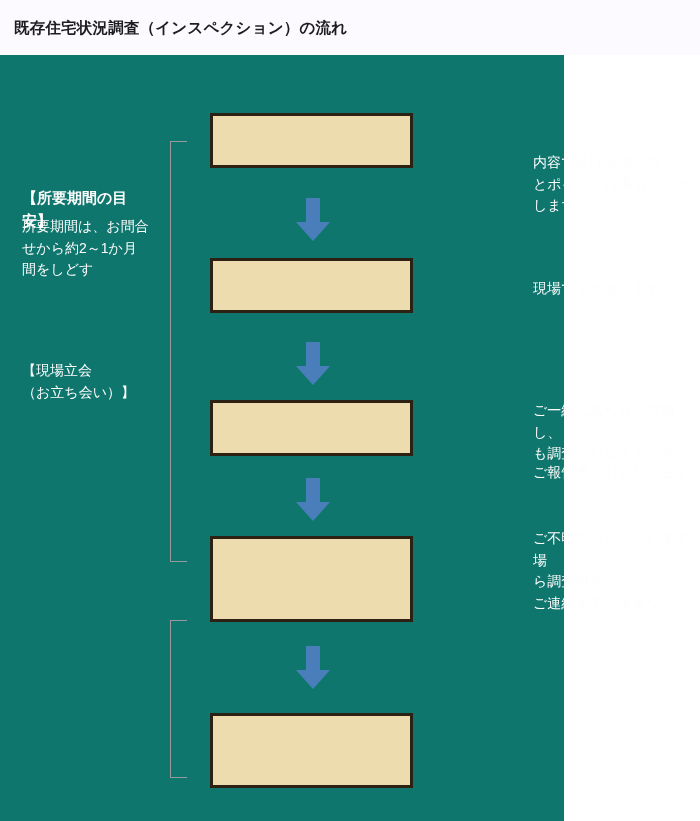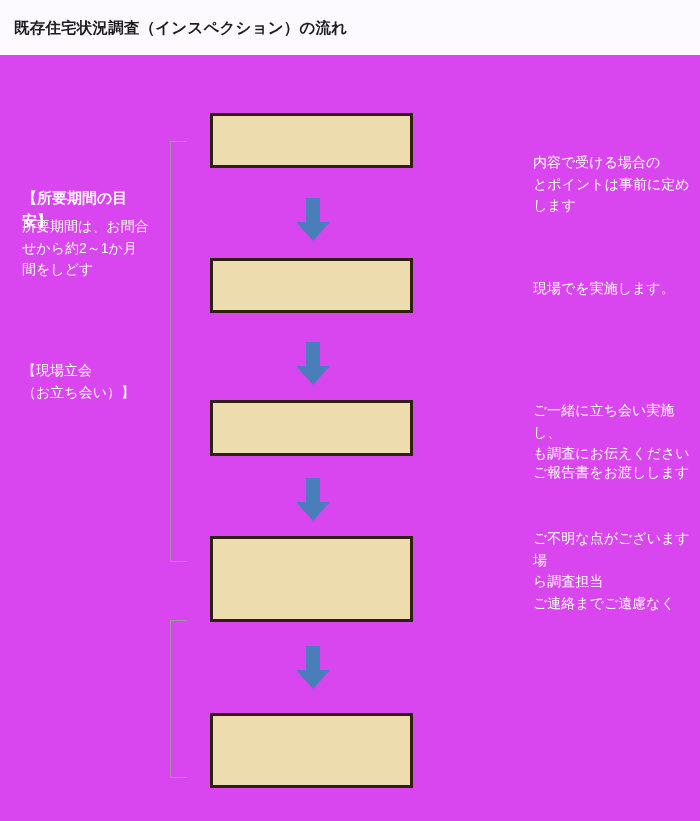--- a/index.html
+++ b/index.html
@@ -14,23 +14,23 @@
     position: relative;
     overflow: hidden;
     font-family: "Liberation Sans", "DejaVu Sans", sans-serif;
     -webkit-font-smoothing: antialiased;
   }
 
   
   #page {
     position: absolute;
     inset: 0;
-    width: 700px;
+    width: 564px;
     height: 821px;
-    background: #d946ef;
+    background: #0f766e;
   }
   #header-band {
     position: absolute;
     left: 0;
     top: 0;
     width: 700px;
     height: 55px;
     background: #fdfaff;
   }
   #page-title {

